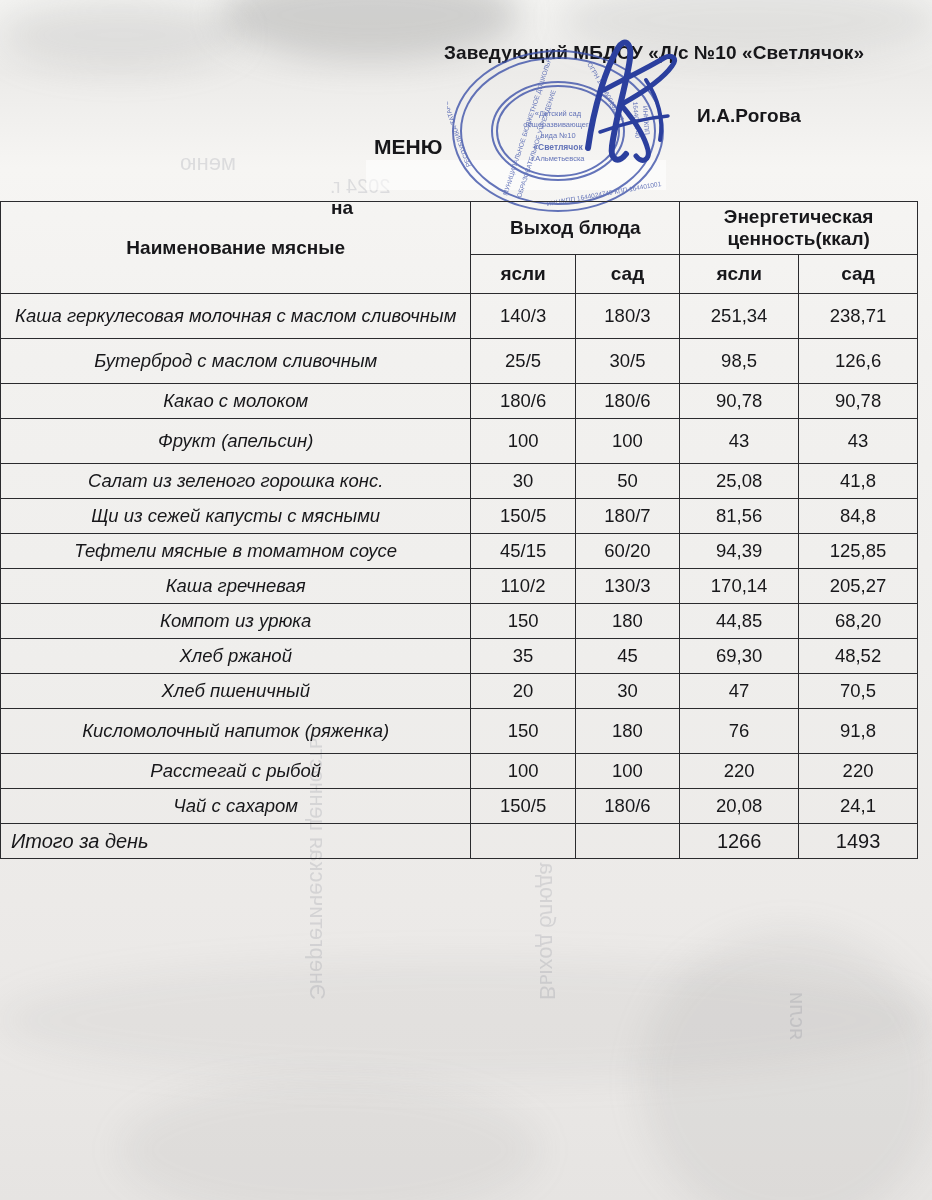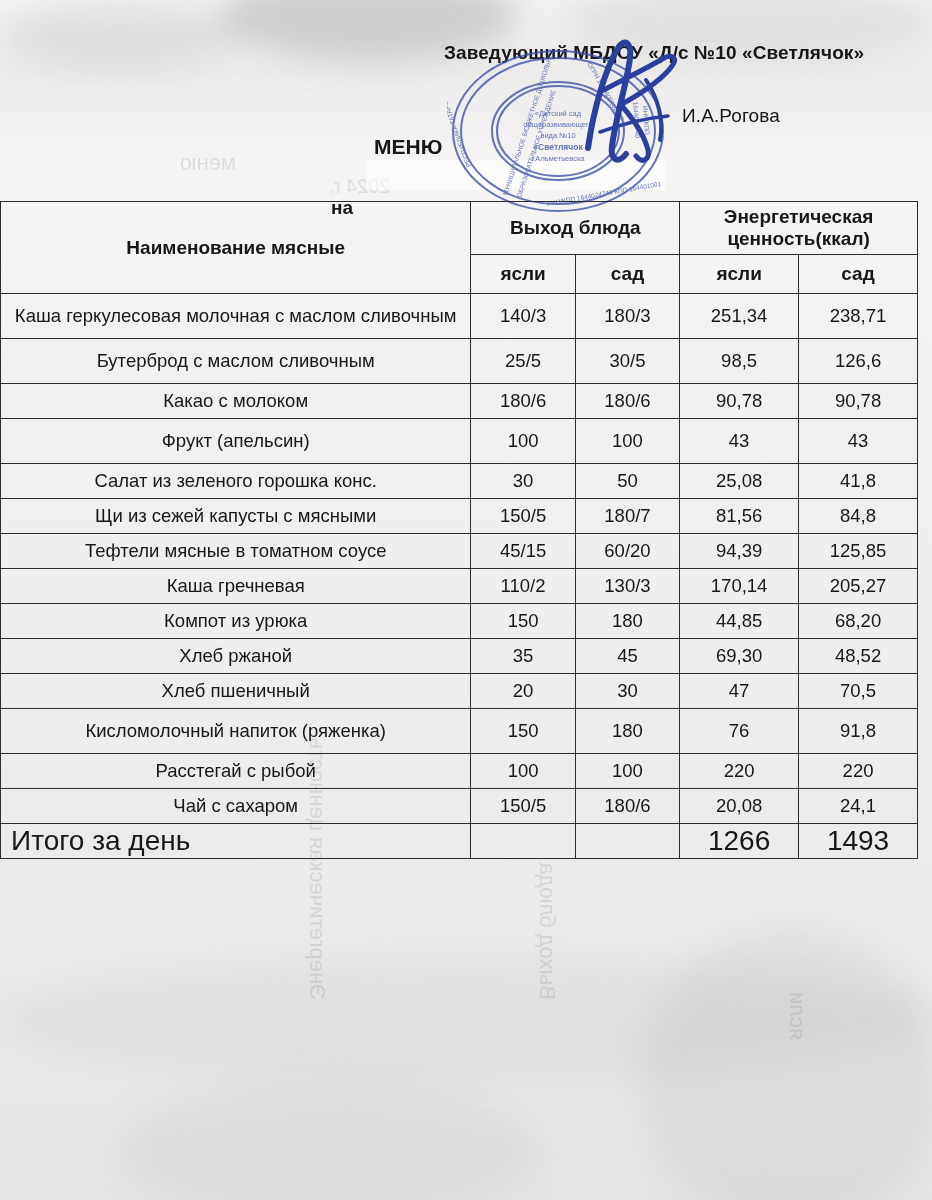--- a/index.html
+++ b/index.html
@@ -50,21 +50,21 @@
   }
 
   
   .header-line {
     position: absolute;
     font-size: 19px;
     font-weight: 600;
     letter-spacing: .1px;
   }
   #head-director { left: 444px; top: 42px; }
-  #head-name     { left: 682px; top: 105px; font-weight: 400; }
+  #head-name     { left: 697px; top: 105px; font-weight: 700; }
   #menu-word {
     position: absolute;
     left: 374px; top: 135px;
     font-size: 21px;
     font-weight: 700;
   }
   #na-word {
     position: absolute;
     left: 331px; top: 168px;
     font-size: 19px;
@@ -118,26 +118,27 @@
     font-size: 19px;
   }
   .c-name  { width: 455px; }
   .c-out   { width: 101px; }
   .c-kcal  { width: 115px; }
 
   td.dish {
     text-align: center;
     padding: 0 6px;
     line-height: 1.15;
+    font-style: italic;
   }
   tr.h1 td, tr.h1 th { height: 52px; }
   tr.h2 td, tr.h2 th { height: 38px; }
   tr.row td { height: 34px; text-align: center; }
   tr.row-tall td { height: 44px; }
-  .total td { font-weight: 700; font-size: 28px; }
+  .total td { font-weight: 700; font-size: 20px; }
   .two-line { line-height: 1.12; }
 
   
   .day-cell {
     position: absolute;
     left: 120px; top: 283px;
     font-weight: 700;
     font-size: 19px;
   }
 </style>

